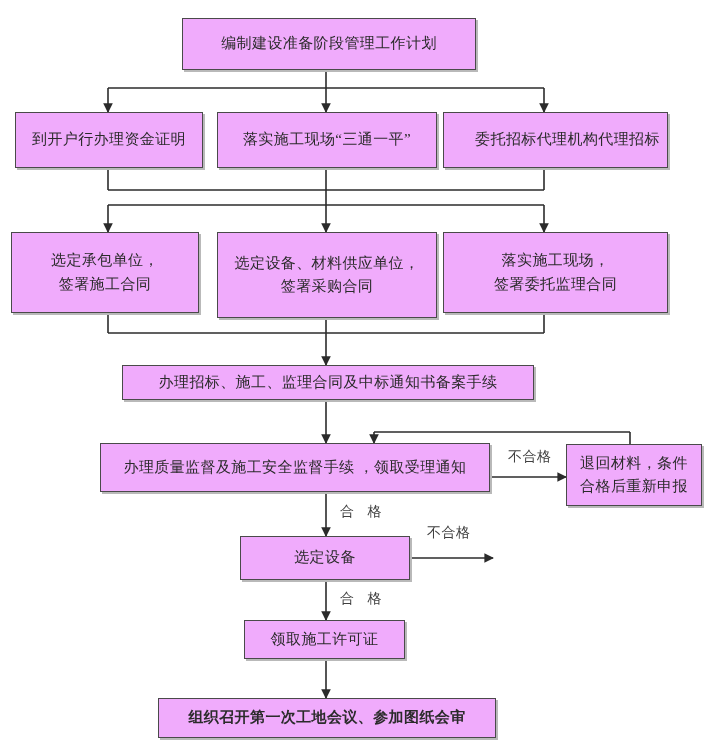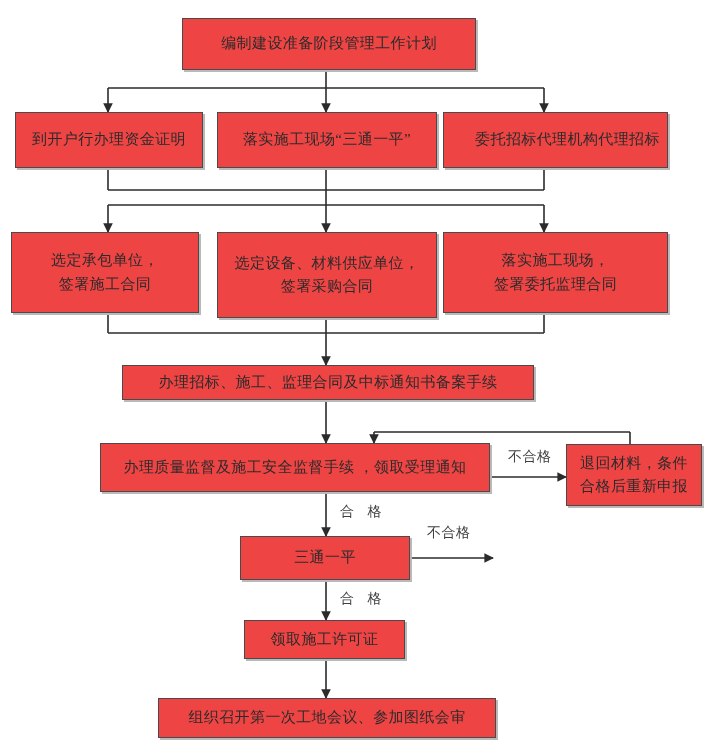--- a/index.html
+++ b/index.html
@@ -23,21 +23,21 @@
     left: 0;
     top: 0;
     width: 720px;
     height: 756px;
     pointer-events: none;
   }
   .node {
     position: absolute;
     box-sizing: border-box;
     border: 1px solid #4a4a4a;
-    background: #ef4444;
+    background: #f0abfc;
     box-shadow: 2px 2px 0 0 #b9b9b9;
     display: flex;
     flex-direction: column;
     align-items: center;
     justify-content: center;
     text-align: center;
     color: #2b2b2b;
     font-size: 15px;
     line-height: 1.55;
     letter-spacing: 0.4px;
@@ -151,29 +151,29 @@
   <div class="node" style="left:122px; top:365px; width:412px; height:35px;">
     <span class="ln">办理招标、施工、监理合同及中标通知书备案手续</span>
   </div>
 
   <div class="node" style="left:566px; top:444px; width:136px; height:62px;">
     <span class="ln">退回材料，条件</span>
     <span class="ln">合格后重新申报</span>
   </div>
 
   <div class="node" style="left:240px; top:536px; width:170px; height:44px;">
-    <span class="ln">三通一平</span>
+    <span class="ln">选定设备</span>
   </div>
 
 
   <div class="node" style="left:244px; top:620px; width:161px; height:39px;">
     <span class="ln">领取施工许可证</span>
   </div>
 
-  <div class="node" style="left:158px; top:698px; width:338px; height:40px;">
+  <div class="node" style="left:158px; top:698px; width:338px; height:40px;font-weight:bold;">
     <span class="ln">组织召开第一次工地会议、参加图纸会审</span>
   </div>
 
   <div class="edge-label" style="left:508px; top:448px;">不合格</div>
 
   <div class="edge-label spaced" style="left:340px; top:503px;">合 格</div>
 
   <div class="edge-label" style="left:427px; top:524px;">不合格</div>
 
   <div class="edge-label spaced" style="left:340px; top:590px;">合 格</div>

